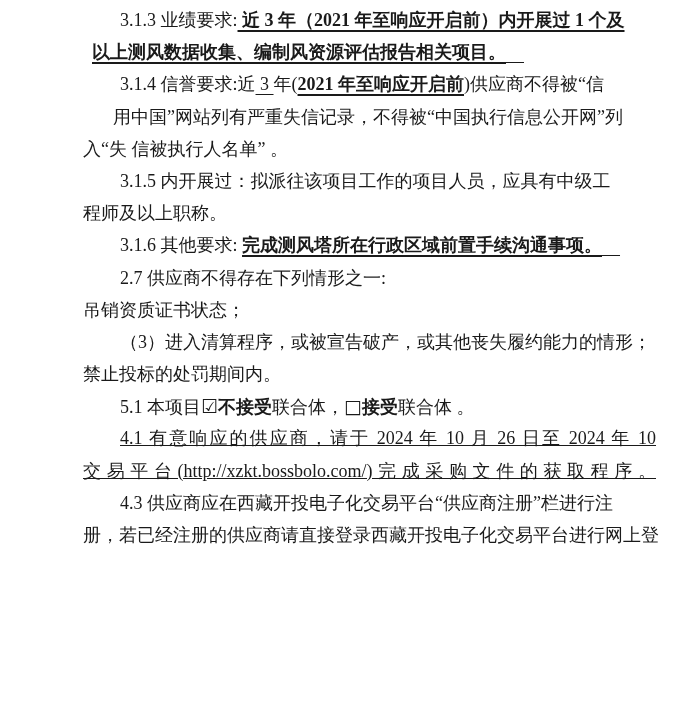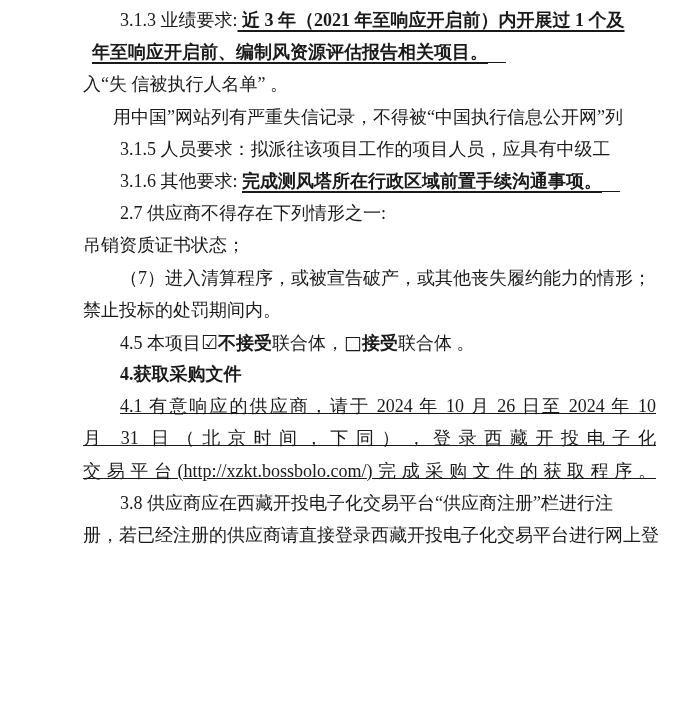--- a/index.html
+++ b/index.html
@@ -49,29 +49,29 @@
     font-weight: bold;
     font-size: 19px;
     text-decoration: none;
   }
 </style>
 </head>
 <body>
 
 <div class="page">
     <div class="line para"><span>3.1.3 业绩要求:</span><span class="b u"> 近 3 年（2021 年至响应开启前）内开展过 1 个及</span></div>
-    <div class="line cont-a"><span class="b u">年至响应开启前、编制风资源评估报告相关项目。</span><span class="u">　</span></div>
+    <div class="line cont-a"><span class="b u">以上测风数据收集、编制风资源评估报告相关项目。</span><span class="u">　</span></div>
+    <div class="line para"><span>3.1.4 信誉要求:近</span><span class="u"> 3 </span><span>年(</span><span class="b u">2021 年至响应开启前</span><span>)供应商不得被“信</span></div>
+    <div class="line cont-b"><span>用中国”网站列有严重失信记录，不得被“中国执行信息公开网”列</span></div>
     <div class="line cont"><span>入“失 信被执行人名单” 。</span></div>
-    <div class="line cont-b"><span>用中国”网站列有严重失信记录，不得被“中国执行信息公开网”列</span></div>
-    <div class="line para"><span>3.1.5 人员要求：拟派往该项目工作的项目人员，应具有中级工</span></div>
+    <div class="line para"><span>3.1.5 内开展过：拟派往该项目工作的项目人员，应具有中级工</span></div>
+    <div class="line cont"><span>程师及以上职称。</span></div>
     <div class="line para"><span>3.1.6 其他要求: </span><span class="b u">完成测风塔所在行政区域前置手续沟通事项。</span><span class="u">　</span></div>
     <div class="line para"><span>2.7 供应商不得存在下列情形之一:</span></div>
     <div class="line cont"><span>吊销资质证书状态；</span></div>
-    <div class="line para"><span>（7）进入清算程序，或被宣告破产，或其他丧失履约能力的情形；</span></div>
+    <div class="line para"><span>（3）进入清算程序，或被宣告破产，或其他丧失履约能力的情形；</span></div>
     <div class="line cont"><span>禁止投标的处罚期间内。</span></div>
-    <div class="line para"><span>4.5 本项目</span><span class="cb">☑</span><span class="b">不接受</span><span>联合体，</span><span class="cb">□</span><span class="b">接受</span><span>联合体 。</span></div>
-    <div class="line para"><span class="b">4.获取采购文件</span></div>
+    <div class="line para"><span>5.1 本项目</span><span class="cb">☑</span><span class="b">不接受</span><span>联合体，</span><span class="cb">□</span><span class="b">接受</span><span>联合体 。</span></div>
     <div class="line para justify"><span>4.1 有意响应的供应商，请于 2024 年 10 月 26 日至 2024 年 10</span></div>
-    <div class="line cont justify"><span>月 31 日（北京时间，下同），登录西藏开投电子化</span></div>
     <div class="line cont justify"><span>交易平台(http://xzkt.bossbolo.com/)完成采购文件的获取程序。</span></div>
-    <div class="line para"><span>3.8 供应商应在西藏开投电子化交易平台“供应商注册”栏进行注</span></div>
+    <div class="line para"><span>4.3 供应商应在西藏开投电子化交易平台“供应商注册”栏进行注</span></div>
     <div class="line cont"><span>册，若已经注册的供应商请直接登录西藏开投电子化交易平台进行网上登</span></div>
   </div>
 
 </body></html>

